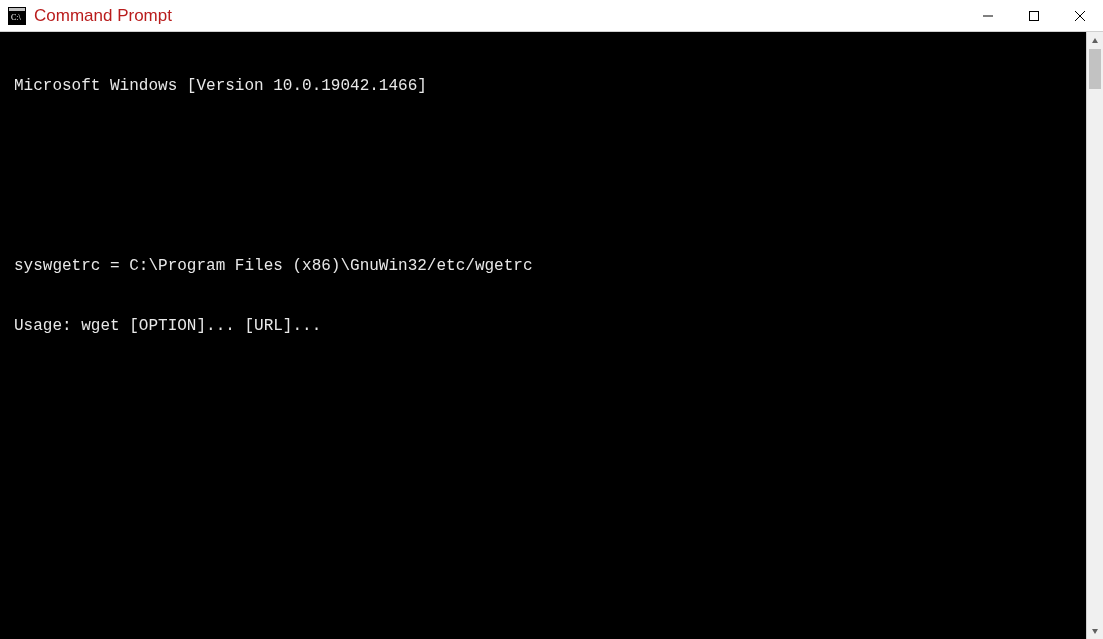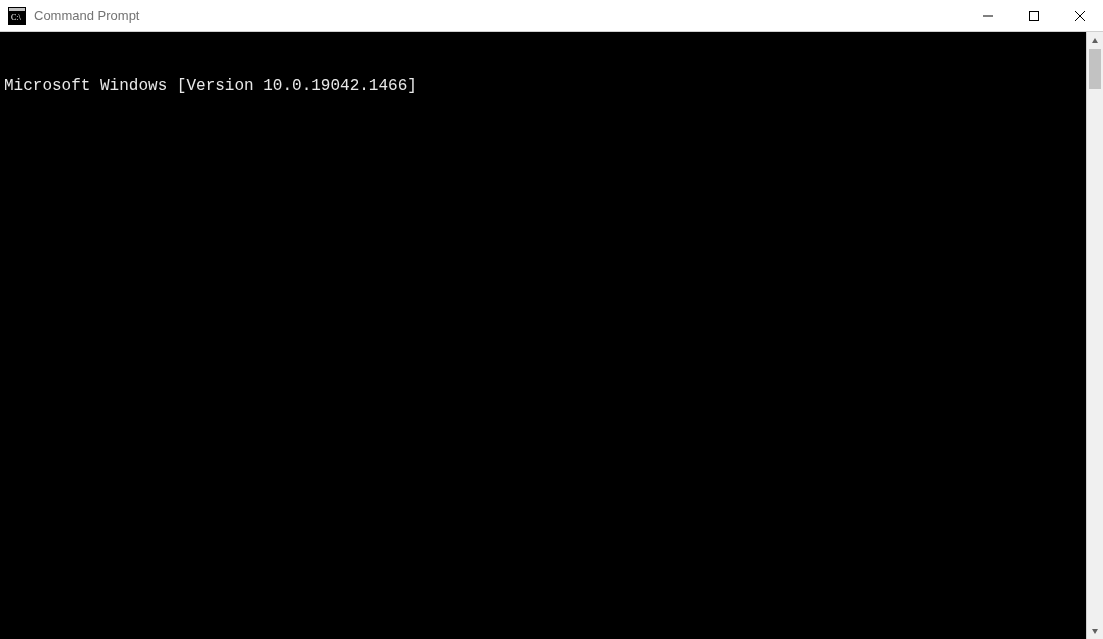--- a/index.html
+++ b/index.html
@@ -24,22 +24,22 @@
     .titlebar-icon {
       width: 18px;
       height: 18px;
       margin-right: 8px;
       display: flex;
       align-items: center;
       justify-content: center;
     }
     .titlebar-icon svg { width: 18px; height: 18px; }
     .titlebar-title {
-      font-size: 13px;
-      color: #737373;
+      font-size: 17px;
+      color: #b91c1c;
       flex: 1;
     }
     .win-controls {
       display: flex;
       height: 100%;
     }
     .win-btn {
       width: 46px;
       height: 100%;
       display: flex;
@@ -49,21 +49,21 @@
     }
     .win-btn svg { width: 10px; height: 10px; }
     .client-area {
       flex: 1;
       display: flex;
       background: #000000;
       min-height: 0;
     }
     .terminal {
       flex: 1;
-      padding: 4px 4px 4px 4px;
+      padding: 4px 4px 4px 14px;
       color: #e8e8e8;
       font-family: Consolas, "Courier New", monospace;
       font-size: 16px;
       line-height: 20px;
       white-space: pre;
       overflow: hidden;
     }
     .terminal div { white-space: pre; }
     .scrollbar {
       width: 17px;
@@ -126,20 +126,22 @@
       </svg>
     </div>
   </div>
 </div>
 
 <div class="client-area">
   <div class="terminal">
     <div>Microsoft Windows [Version 10.0.19042.1466]</div>
     <div class="blank"></div>
     <div class="blank"></div>
+    <div>syswgetrc = C:\Program Files (x86)\GnuWin32/etc/wgetrc</div>
+    <div>Usage: wget [OPTION]... [URL]...</div>
     
     
     
     
   </div>
 
   <div class="scrollbar">
     <div class="scroll-arrow">
       <svg viewBox="0 0 8 8" width="8" height="8">
           <polygon points="4,1 7,6 1,6" fill="#606060"></polygon>

